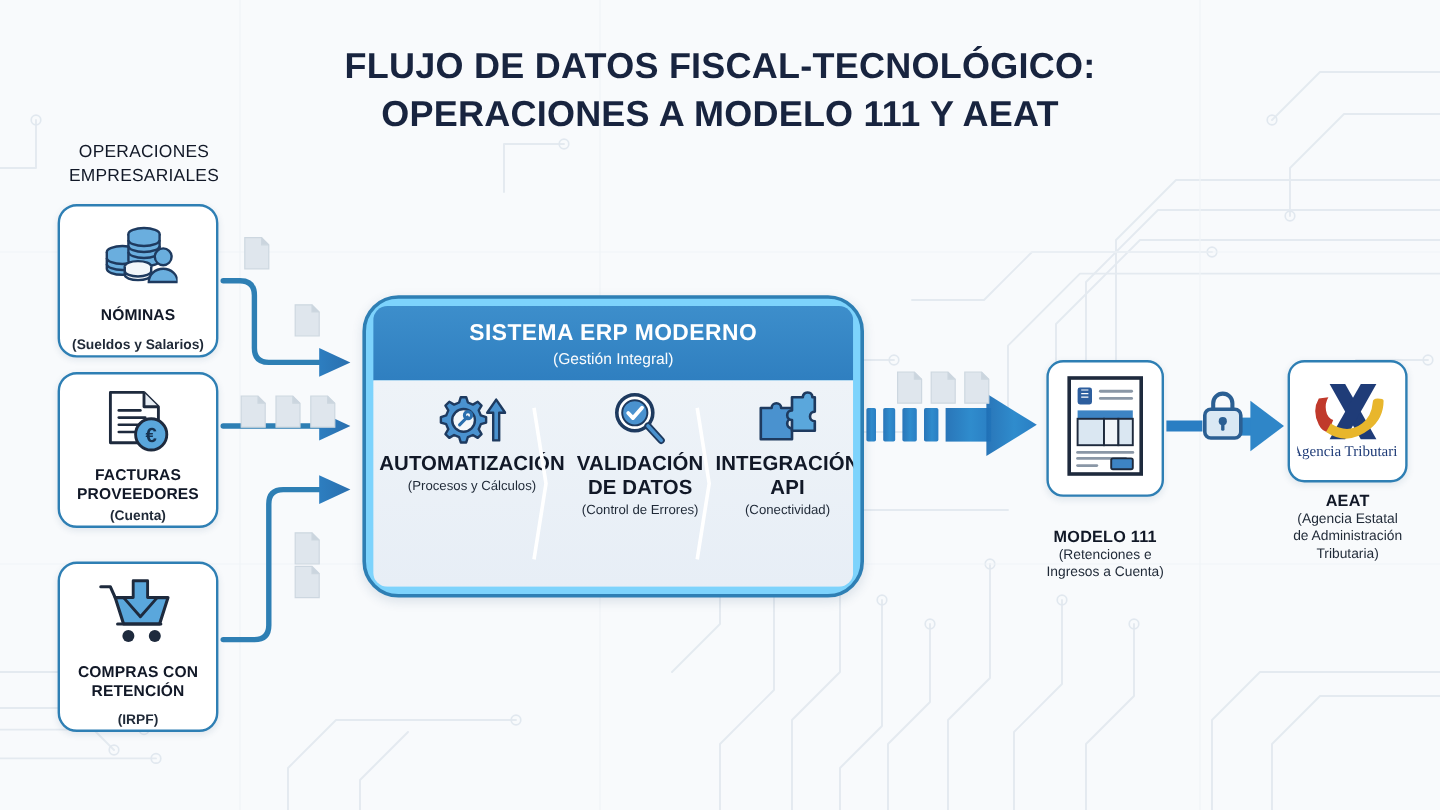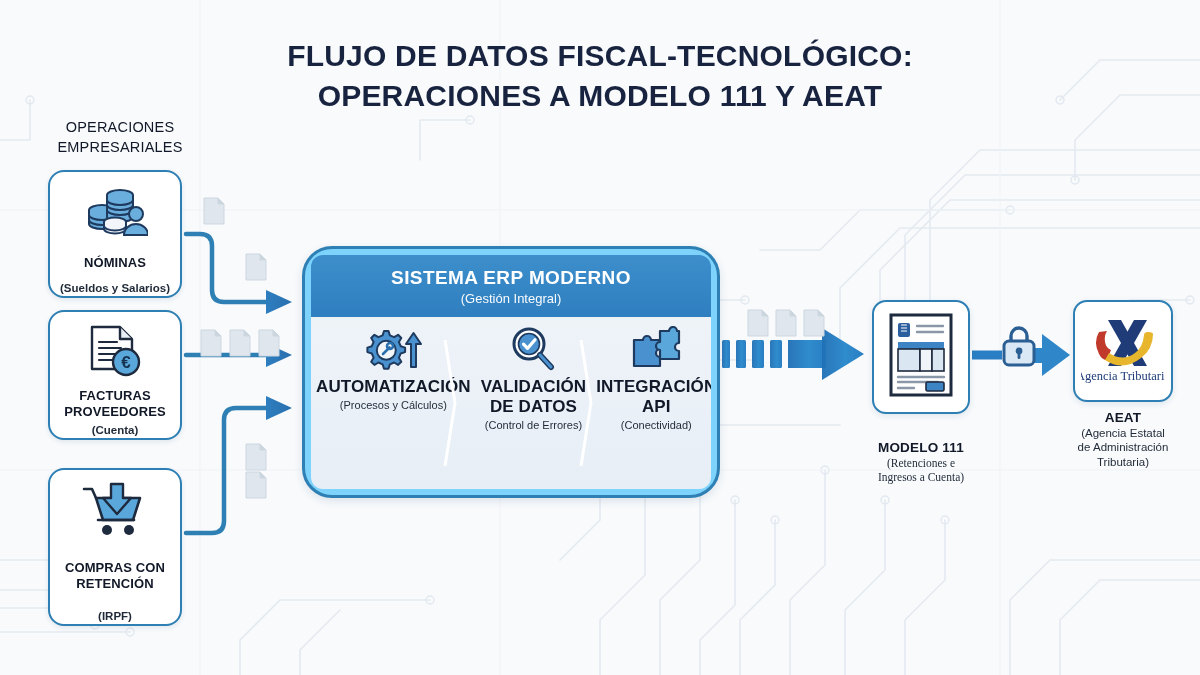--- a/index.html
+++ b/index.html
@@ -32,21 +32,21 @@
   
   .srcbox{
     position:absolute;width:134px;border:2.5px solid #2e7fb4;
     border-radius:16px;background:#ffffff;
     box-shadow:0 2px 5px rgba(30,70,110,.10);
     display:flex;flex-direction:column;align-items:center;
     justify-content:space-between;padding-top:11px;
   }
   #src-nom{left:48px;top:170px;height:128px;}
   #src-fac{left:48px;top:310px;height:130px;}
-  #src-com{left:48px;top:468px;height:158px;}
+  #src-com{left:48px;top:468px;height:142px;}
   .srcbox .ico{height:58px;display:flex;align-items:center;justify-content:center;}
   .srcbox .lbl{
     margin-top:4px;text-align:center;color:#111827;
     font-weight:800;font-size:13px;line-height:1.2;letter-spacing:.1px;
   }
   .srcbox .sub{
     margin-top:2px;text-align:center;color:#1f2937;
     font-weight:700;font-size:11.5px;line-height:1.2;
   }
 
@@ -446,21 +446,21 @@
           <path d="M10 65 h46"></path>
             <path d="M10 70 h40"></path>
             <path d="M10 76 h16"></path>
         </g>
         <rect x="38" y="70" width="18" height="9" rx="1.5" fill="#3d84c4" stroke="#1e2a3d" stroke-width="1.6"></rect>
       </svg>
     </div>
   </div>
   <div id="m111lbl">
     <div class="t">MODELO 111</div>
-    <div class="s" style="white-space:pre-line;font-family:Liberation Serif, serif;">(Retenciones e
+    <div class="s" style="white-space:pre-line;">(Retenciones e
 Ingresos a Cuenta)</div>
   </div>
 
   <div id="aeatbox">
     <div>
       <svg width="84" height="78" viewBox="0 0 84 78">
         <path d="M18 22 q-6 10 0 22 q3 6 8 6 l4 -10 q-5 -2 -6 -8 q-1 -6 2 -11 z" fill="#c0392b"></path>
         <path d="M27 10 h13 l26 46 h-13 z" fill="#1f3c78"></path>
         <path d="M66 10 h-13 l-26 46 h13 z" fill="#1f3c78"></path>
         <path d="M24 50 q18 12 36 -2 q12 -9 12 -24 q0 -2 -5 -2 q-4 0 -4 3 q-1 12 -9 18 q-12 9 -26 0 z" fill="#e8b62c"></path>

